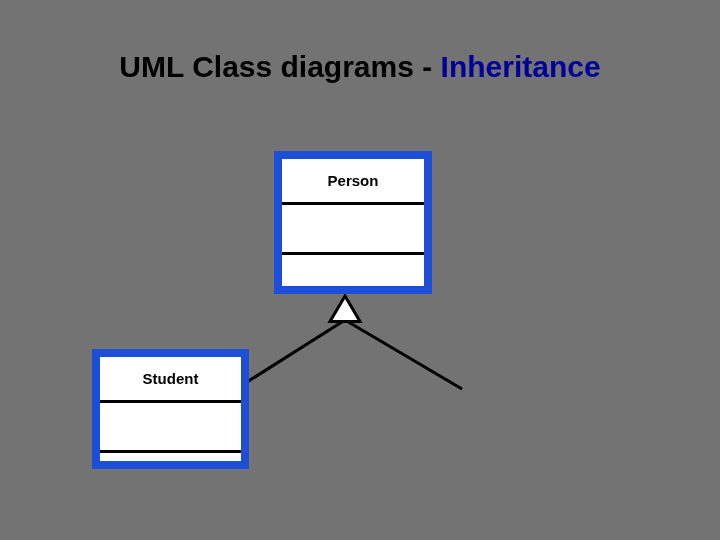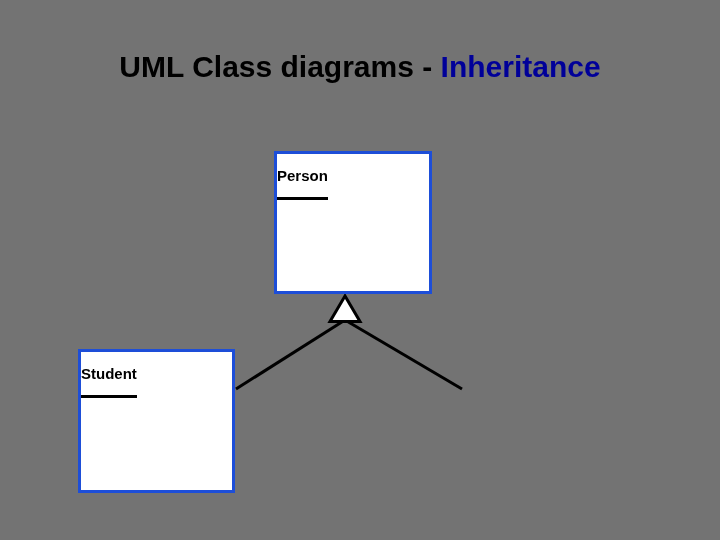--- a/index.html
+++ b/index.html
@@ -46,44 +46,44 @@
   .connectors polygon {
     fill: #ffffff;
     stroke: #000000;
     stroke-width: 3;
     stroke-linejoin: miter;
   }
   .uml-class {
     position: absolute;
     box-sizing: border-box;
     background: #ffffff;
-    border: 3px solid #1d4ed8;
+    border: 8px solid #1d4ed8;
     display: flex;
-    flex-direction: row;
+    flex-direction: column;
     justify-content: center;
   }
   .uml-name {
     height: 43px;
     border-bottom: 3px solid #000000;
     display: flex;
     align-items: center;
     justify-content: center;
     font-size: 15px;
     font-weight: bold;
     color: #000000;
   }
   .uml-attrs {
     height: 47px;
     border-bottom: 3px solid #000000;
   }
   .uml-ops {
     flex: 1;
   }
   .box-person   { left: 274px; top: 151px; width: 158px; height: 143px; }
-  .box-student  { left: 78px;  top: 349px; width: 157px; height: 144px; }
+  .box-student  { left: 92px;  top: 349px; width: 157px; height: 120px; }
   .box-employee { left: 462px; top: 350px; width: 156px; height: 143px; }
 </style>
 </head>
 <body>
 
 <div class="slide">
 
   <h1 class="title"><span>UML Class diagrams - </span><span class="hl">Inheritance</span></h1>
 
   <svg class="connectors" width="720" height="540" viewBox="0 0 720 540" xmlns="http://www.w3.org/2000/svg">

